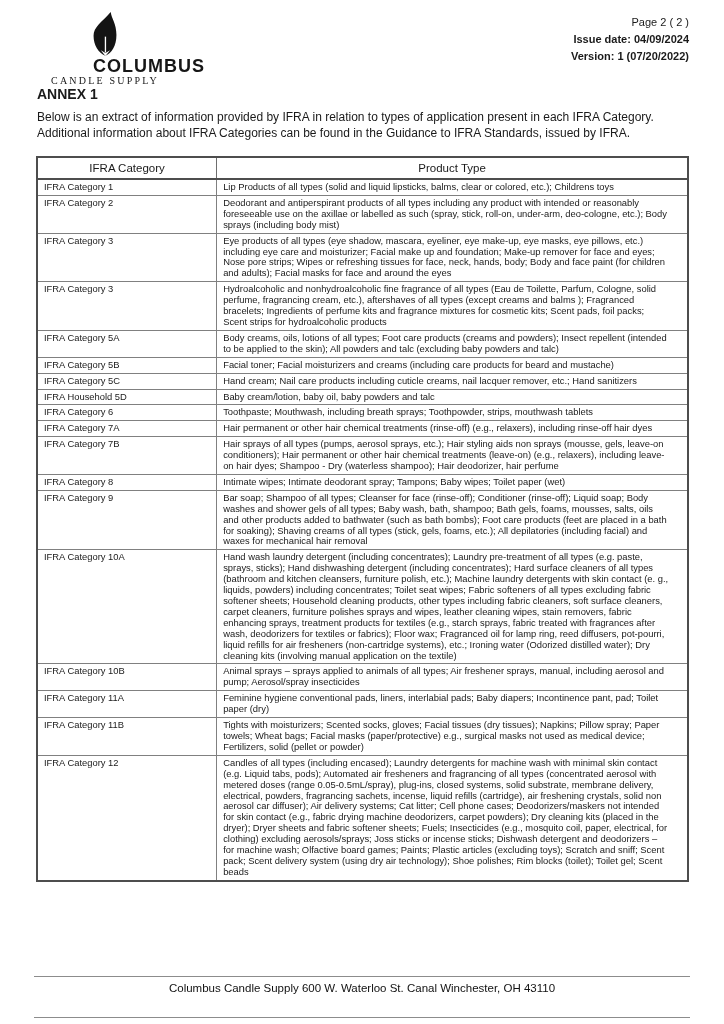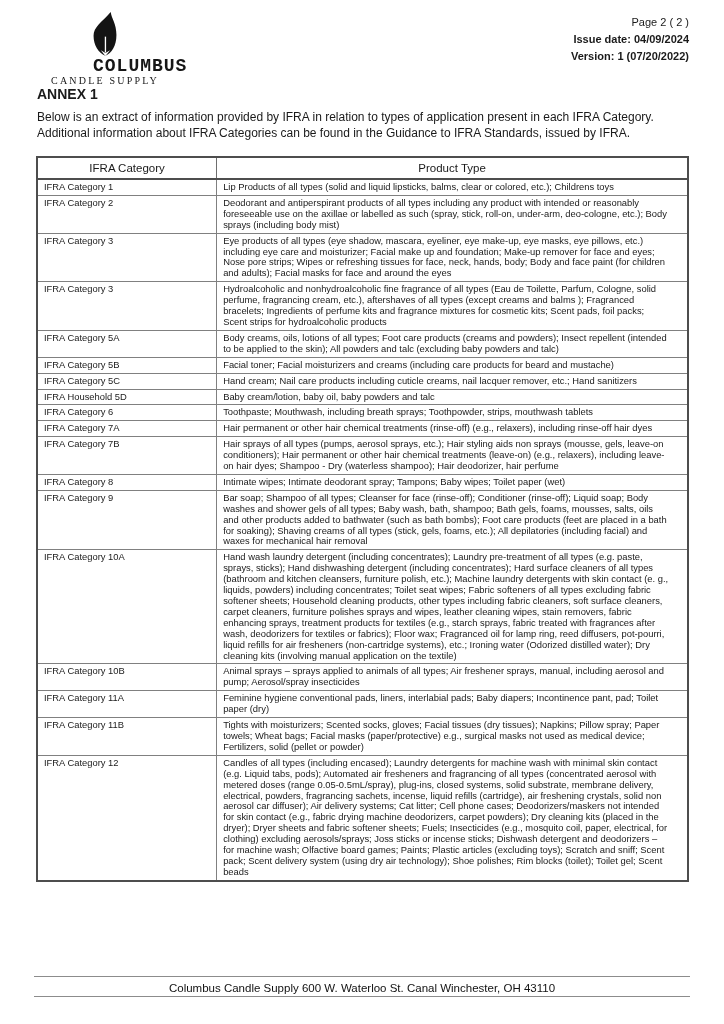--- a/index.html
+++ b/index.html
@@ -12,21 +12,21 @@
     overflow: hidden;
   }
 
   
   .logo {
     position: absolute; top: 12px; left: 46px; width: 118px;
     text-align: center;
   }
   .logo-flame { display: block; margin: 0 auto 1px auto; }
   .logo-name {
-    font-family: Liberation Mono, monospace;
+    font-family: Liberation Sans, sans-serif;
     font-weight: bold; font-size: 18px; letter-spacing: 1px;
     color: #161616; line-height: 18px; white-space: nowrap; margin-left: 47px;
   }
   .logo-sub {
     font-family: Liberation Serif, serif;
     font-size: 10px; letter-spacing: 2.2px;
     color: #161616; line-height: 11px; white-space: nowrap;
   }
 
   .header-meta {
@@ -64,21 +64,21 @@
     padding: 2px 17px 2px 6px;
     border: 1px solid #808080;
   }
   td.cat-cell { width: 180px; white-space: nowrap; }
   td.prod-cell { width: 473px; }
 
   
   .footer {
     position: absolute; top: 976px; left: 34px; width: 656px;
     border-top: 1px solid #8c8c8c; border-bottom: 1px solid #8c8c8c;
-    text-align: center; font-size: 11.5px; line-height: 23px; height: 21px;
+    text-align: center; font-size: 11.5px; line-height: 23px; height: 42px;
     color: #111;
   }
 </style>
 </head>
 <body>
 
 <div class="logo">
   <svg class="logo-flame" width="34" height="44" viewBox="0 0 36 50" aria-hidden="true">
     <path d="M24.5,0 C25.5,8 31,13 31,26 C31,38.5 25.5,46.5 18.5,49.6 C10.5,46.5 5,38 5,27 C5,17 14,12 24.5,0 Z" fill="#141414"></path>
     <path d="M18.5,28 L18.5,46" stroke="#ffffff" stroke-width="1.5"></path>

